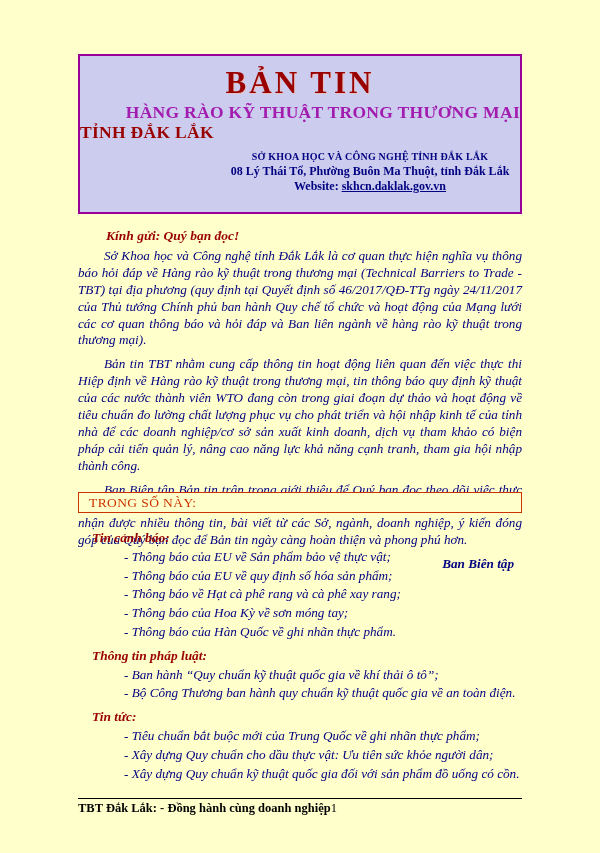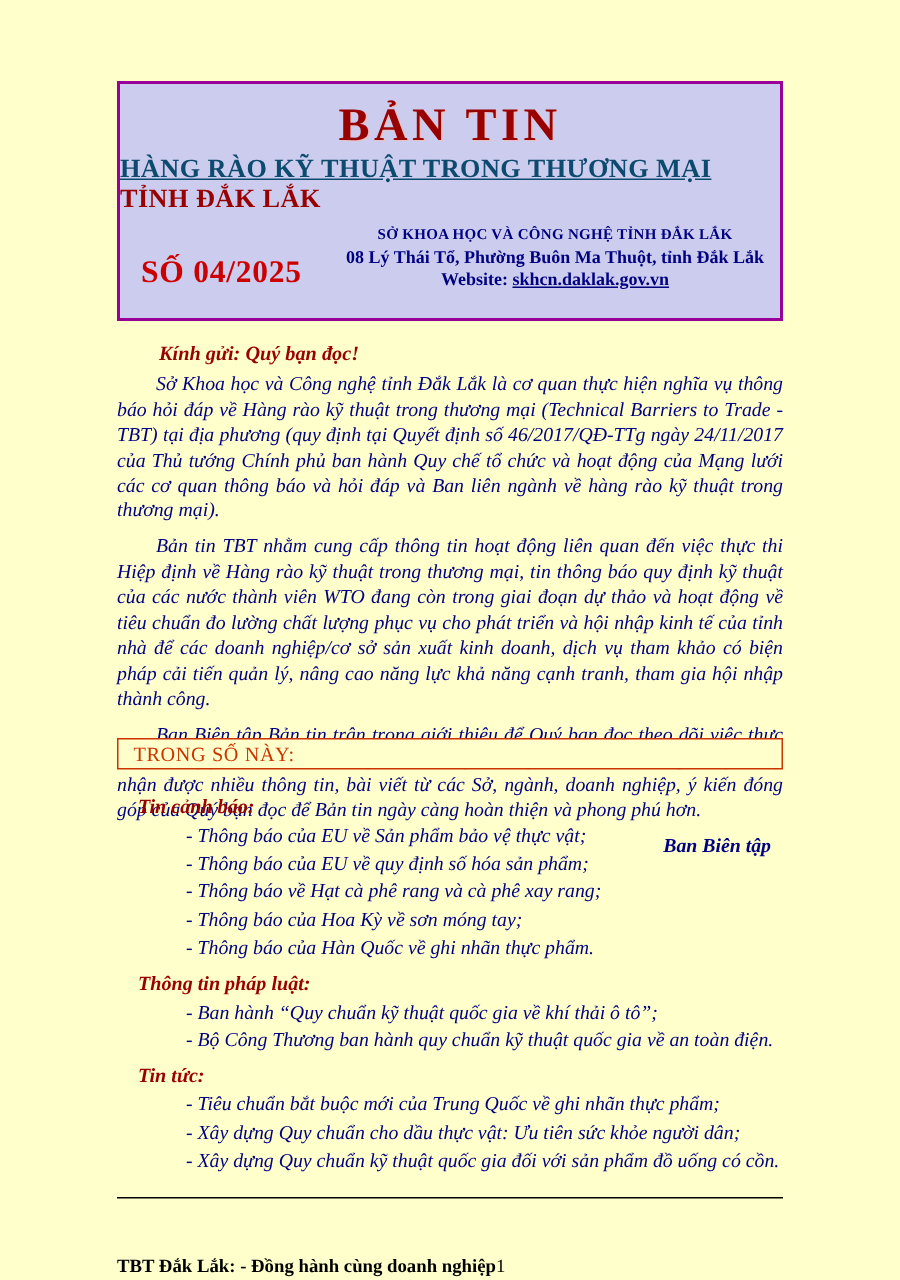--- a/index.html
+++ b/index.html
@@ -38,28 +38,27 @@
     font-family: "Liberation Serif", serif;
     font-weight: bold;
     color: #990000;
     font-size: 31px;
     letter-spacing: 3px;
     line-height: 1.0;
     margin-top: 11px;
     text-shadow: 1px 1px 0 #e8c0c0;
   }
   .mast-sub1 {
-    text-align: left;
-    font-weight: bold;
-    color: #0c4a6e;
+    text-align: right;
+    font-weight: bold;
+    color: #a21caf;
     font-size: 17.5px;
     line-height: 1.15;
     margin-top: 4px;
     letter-spacing: 0.3px;
-    text-decoration: underline;
   }
   .mast-sub2 {
     text-align: left;
     font-weight: bold;
     color: #990000;
     font-size: 17.5px;
     line-height: 1.15;
     letter-spacing: 0.3px;
   }
   .mast-lower {
@@ -169,41 +168,40 @@
   .footer-rule {
     position: absolute;
     left: 78px;
     top: 798px;
     width: 444px;
     border-top: 1px solid #000000;
   }
   .footer {
     position: absolute;
     left: 78px;
-    top: 837px;
+    top: 801px;
     width: 444px;
     display: flex;
     align-items: baseline;
     font-weight: bold;
     font-size: 12.5px;
     color: #000000;
   }
   .footer .pg { font-weight: normal; font-size: 12.5px; }
 </style>
 </head>
 <body>
 
 <div class="page">
 
   <div class="masthead">
     <div class="mast-title">BẢN TIN</div>
     <div class="mast-sub1">HÀNG RÀO KỸ THUẬT TRONG THƯƠNG MẠI</div>
     <div class="mast-sub2">TỈNH ĐẮK LẮK</div>
     <div class="mast-lower">
-      <div class="issue-no">SỐ 04/2025</div>
       <div class="org-block">
         <div class="org-name">SỞ KHOA HỌC VÀ CÔNG NGHỆ TỈNH ĐẮK LẮK</div>
         <div class="org-addr">08 Lý Thái Tổ, Phường Buôn Ma Thuột, tỉnh Đắk Lắk</div>
         <div class="org-web">
           <span>Website:</span>
           <u>skhcn.daklak.gov.vn</u>
         </div>
       </div>
     </div>
   </div>

